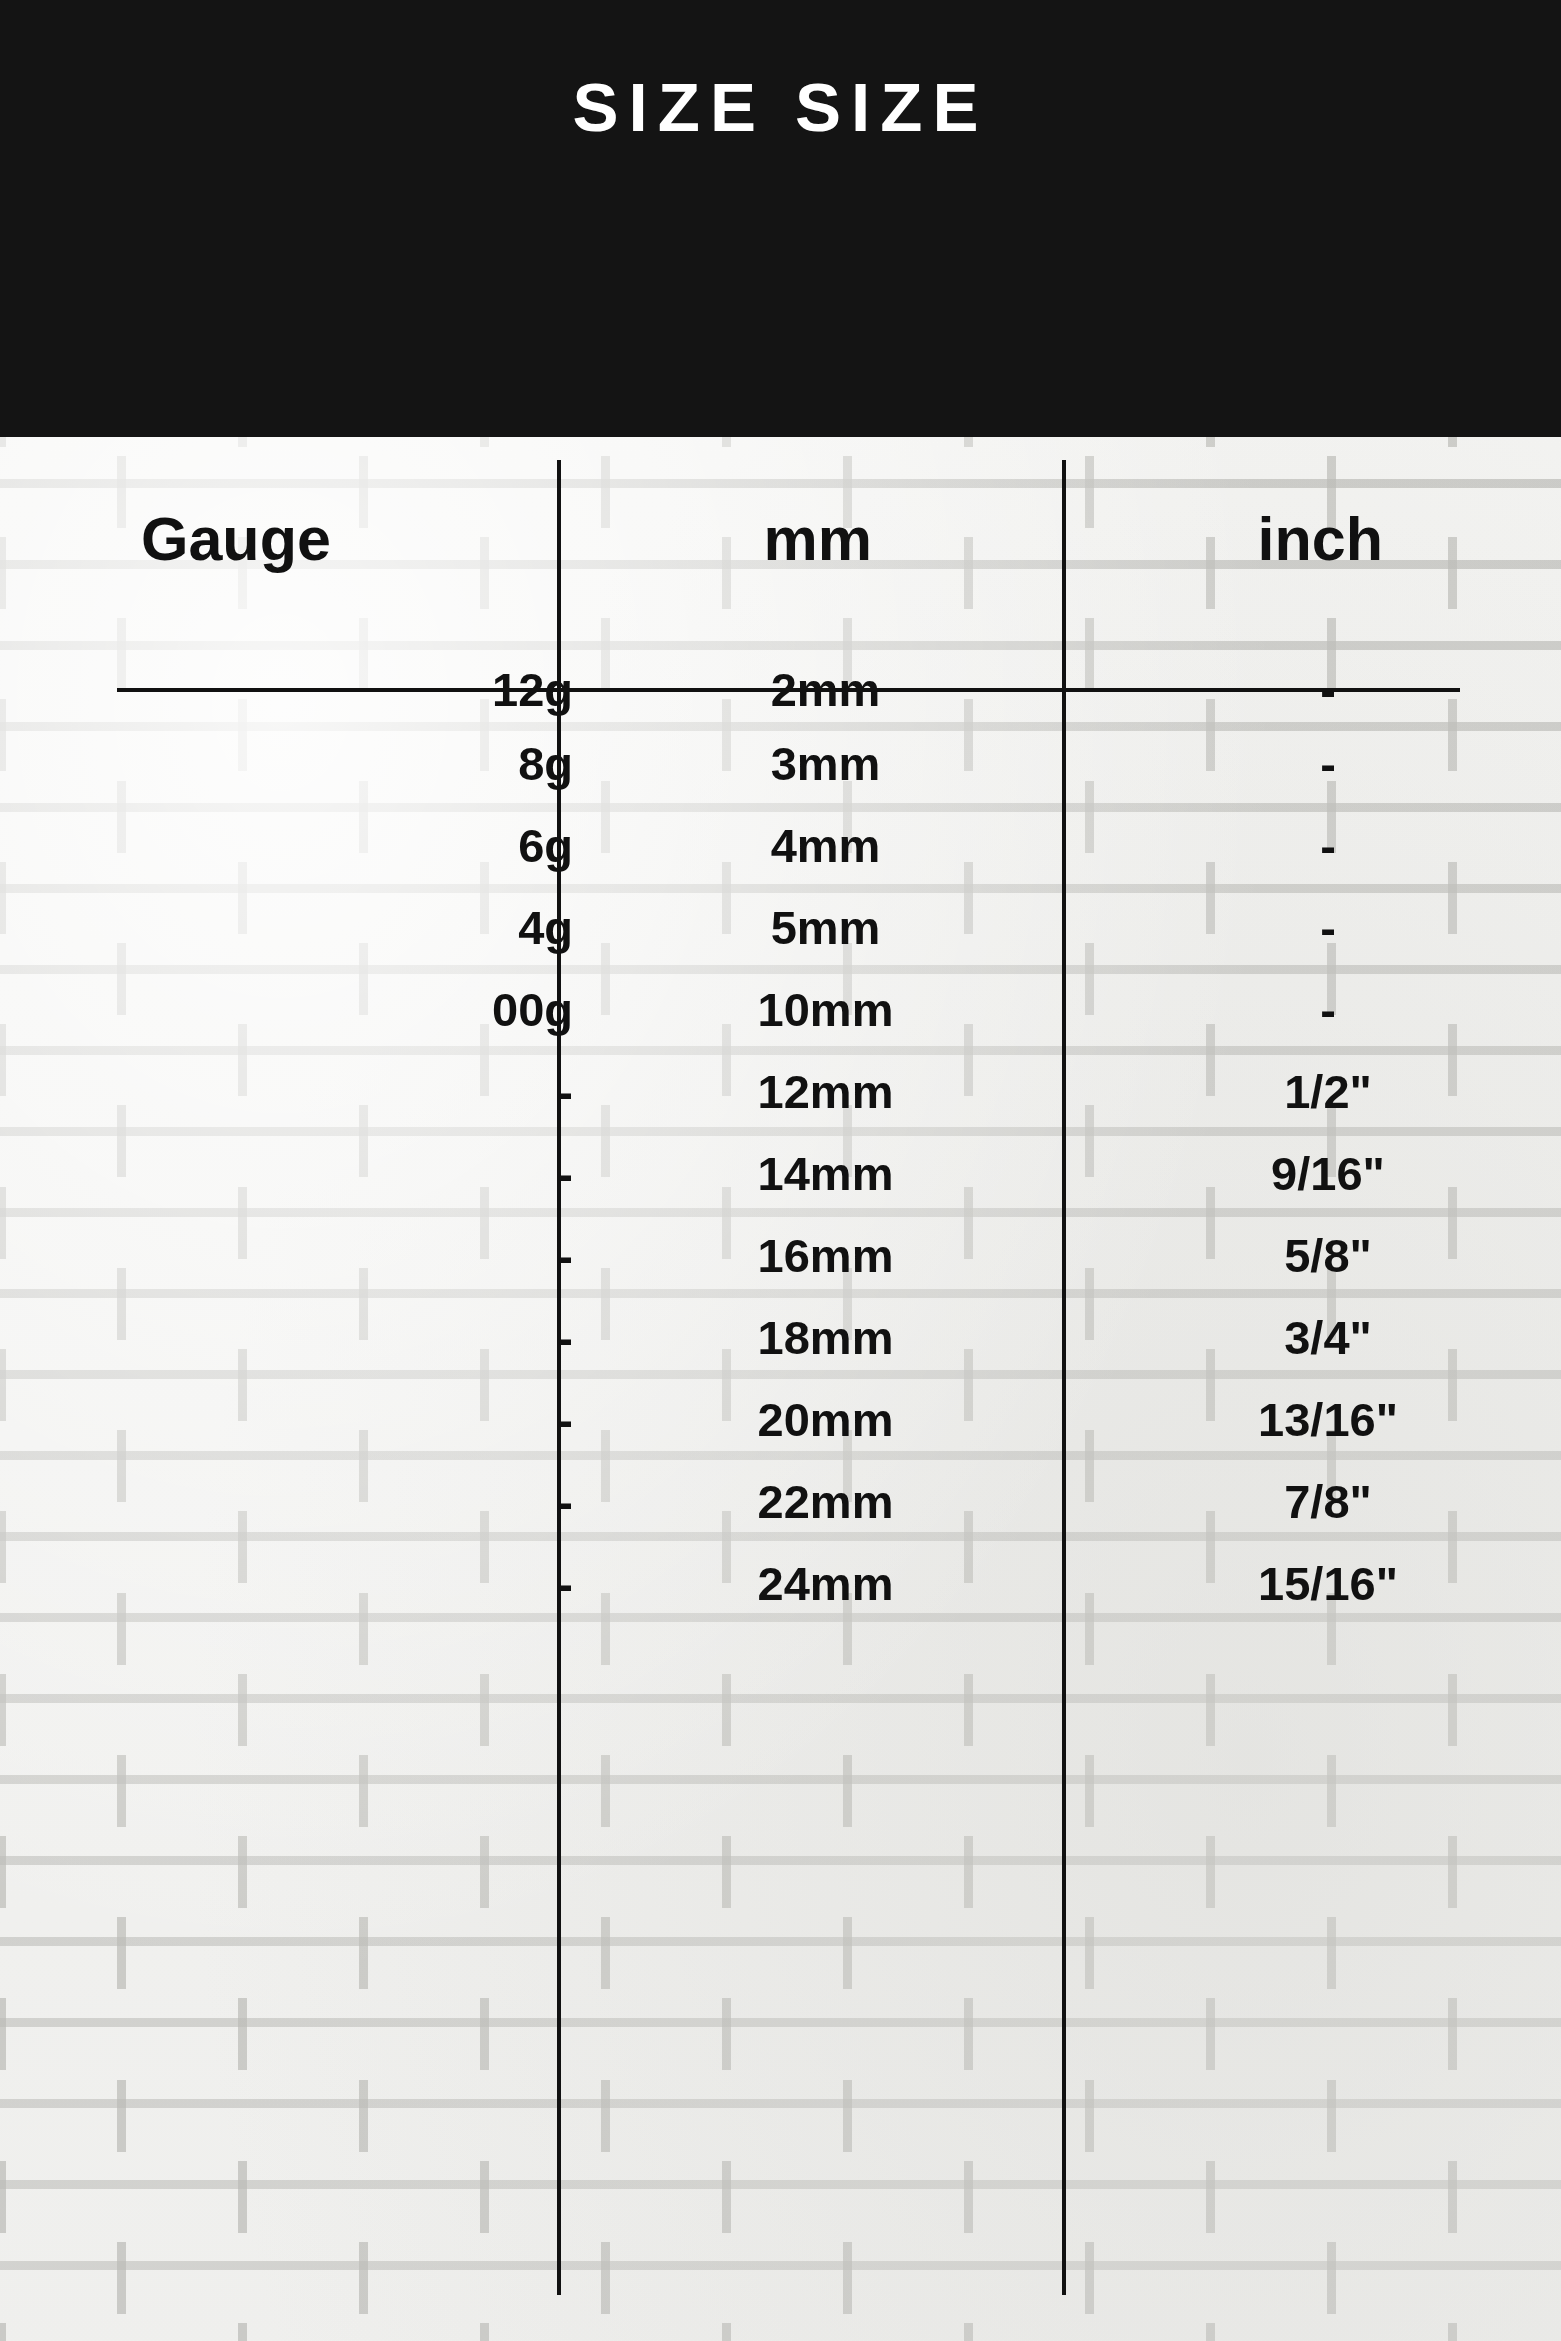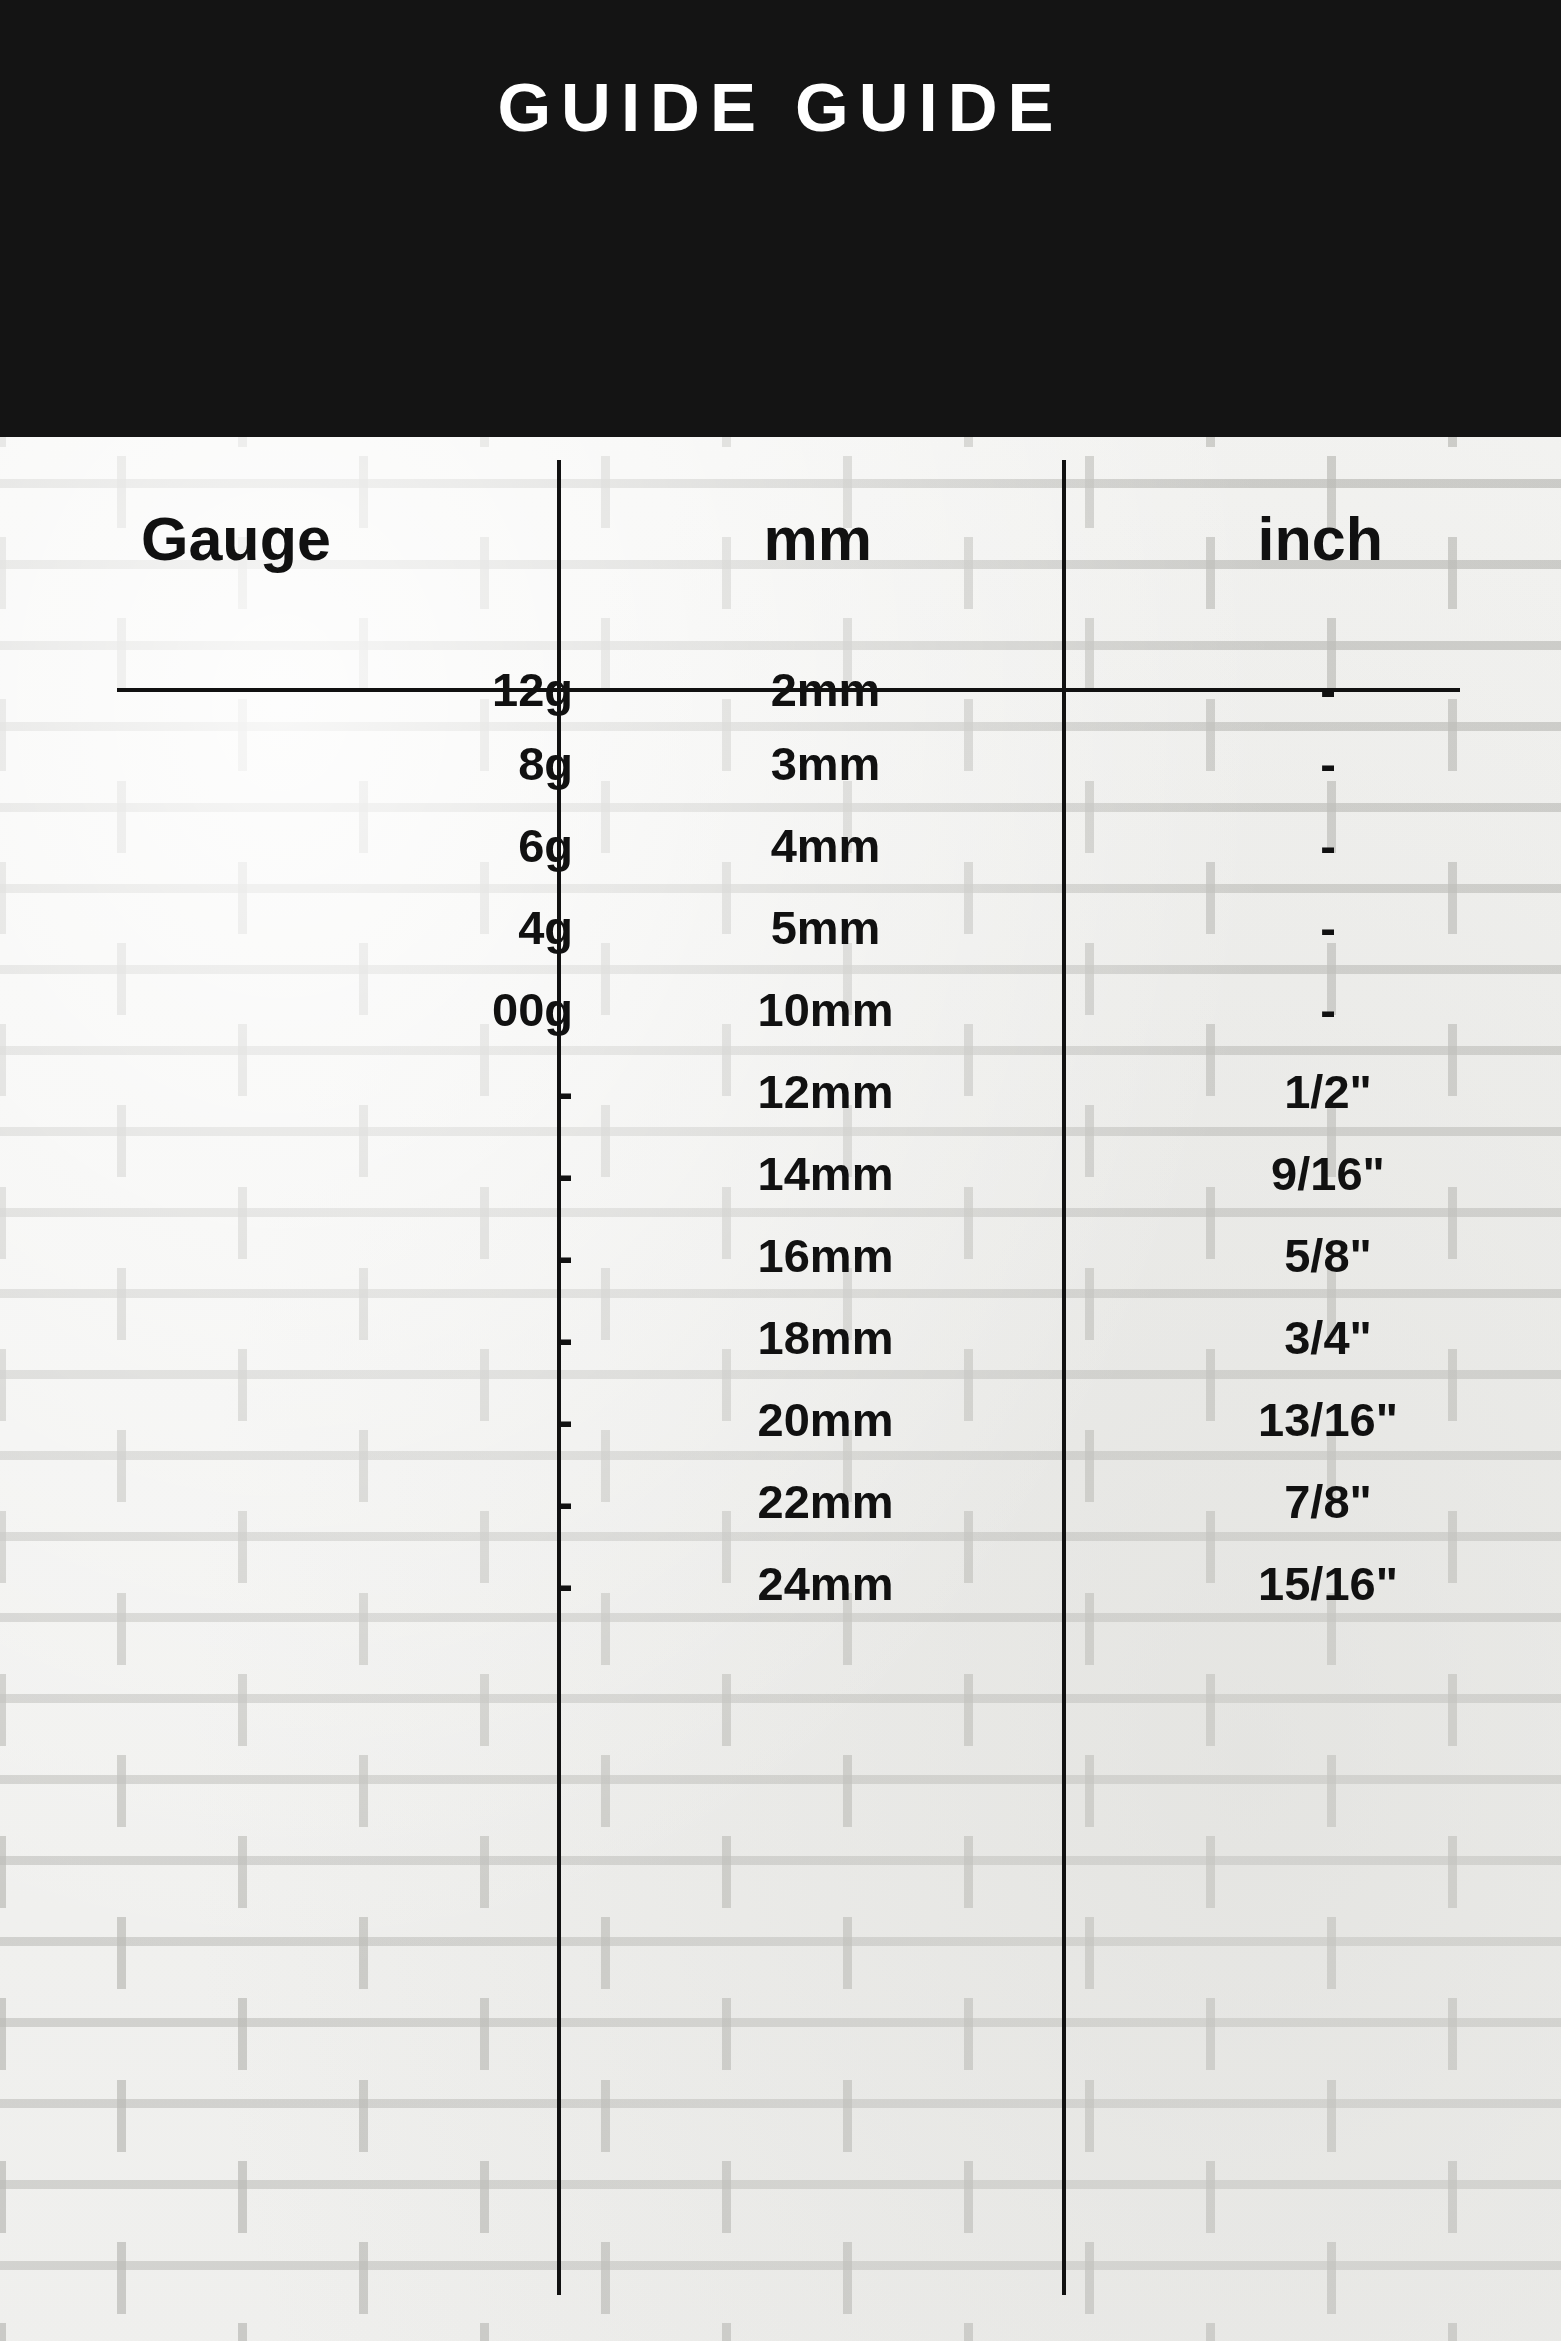--- a/index.html
+++ b/index.html
@@ -414,21 +414,21 @@
         <span style="left: 480px;"></span>
         <span style="left: 722px;"></span>
         <span style="left: 964px;"></span>
         <span style="left: 1206px;"></span>
         <span style="left: 1448px;"></span>
       </div>
     </div>
   <div class="wall-shade"></div>
 
   <div class="header">
-    <div class="header-subtitle">GUIDE GUIDE</div>
+    <div class="header-subtitle">SIZE SIZE</div>
   </div>
 
   <div class="table-wrap">
     <div class="vline v1"></div>
     <div class="vline v2"></div>
     <div class="hline"></div>
 
     <table class="guide">
       <colgroup>
         <col class="c1">

